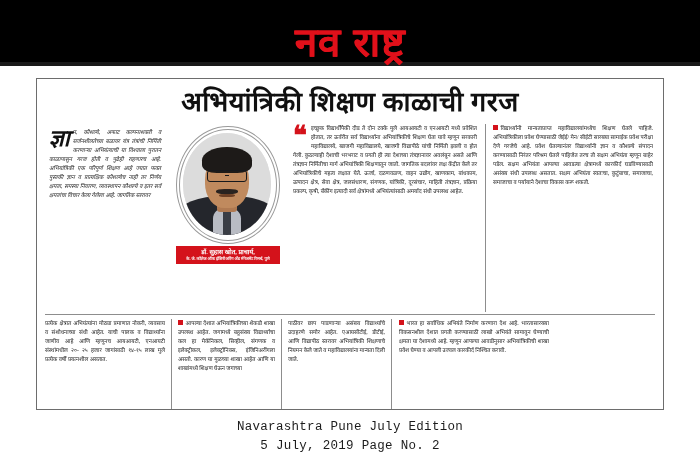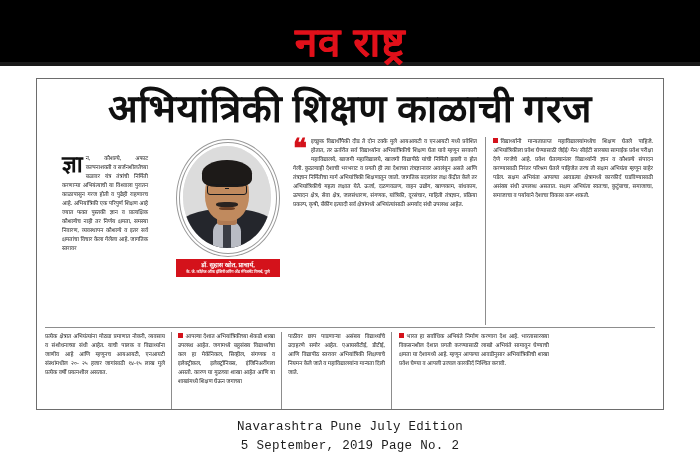--- a/index.html
+++ b/index.html
@@ -48,21 +48,21 @@
     height: 332px;
     border: 1px solid #6d6d6d;
     background: #ffffff;
     box-sizing: border-box;
     overflow: hidden;
   }
 
   .headline {
     text-align: center;
     font-family: "Liberation Serif", serif;
-    font-size: 39px;
+    font-size: 27px;
     font-weight: bold;
     color: #101010;
     letter-spacing: 0.5px;
     padding: 9px 0 6px 0;
     line-height: 1.1;
   }
 
   
   .content-row {
     display: flex;
@@ -78,21 +78,22 @@
     line-height: 1.62;
     text-align: justify;
     overflow: hidden;
   }
 
   .col-lead {
     width: 126px;
     padding-right: 6px;
   }
   .col-lead p {
-    margin: 17px;
+    margin: 4px;
+    font-style: italic;
   }
   .dropcap {
     float: left;
     font-family: "Liberation Serif", serif;
     font-size: 23px;
     font-weight: bold;
     line-height: 0.82;
     padding: 2px 3px 0 0;
     color: #111;
   }
@@ -311,14 +312,14 @@
       <p>पाठीवर छाप पाडणाऱ्या असंख्य विद्यार्थ्यांचे उदाहरणे समोर आहेत. एआयसीटीई, डीटीई, आणि विद्यापीठ स्तरावर अभियांत्रिकी शिक्षणाचे नियमन केले जाते व महाविद्यालयांना मान्यता दिली जाते.</p>
     </div>
     <div class="bcol bcol-5">
       <p><span class="bullet"></span><span>भारत हा सर्वाधिक अभियंते निर्माण करणारा देश आहे. भारतासारख्या विकसनशील देशात प्रगती करण्यासाठी लाखो अभियंते सामावुन घेण्याची क्षमता या देशामध्ये आहे. म्हणून आपल्या आवडीनुसार अभियांत्रिकीची शाखा प्रवेश घेण्या व आपली उज्वल कारकीर्द निश्चित करावी.</span></p>
     </div>
   </div>
 </div>
 
 <div class="footer">
   <div>Navarashtra Pune July Edition</div>
-  <div>5 September, 2019 Page No. 2</div>
+  <div>5 July, 2019 Page No. 2</div>
 </div>
 
 </body></html>

